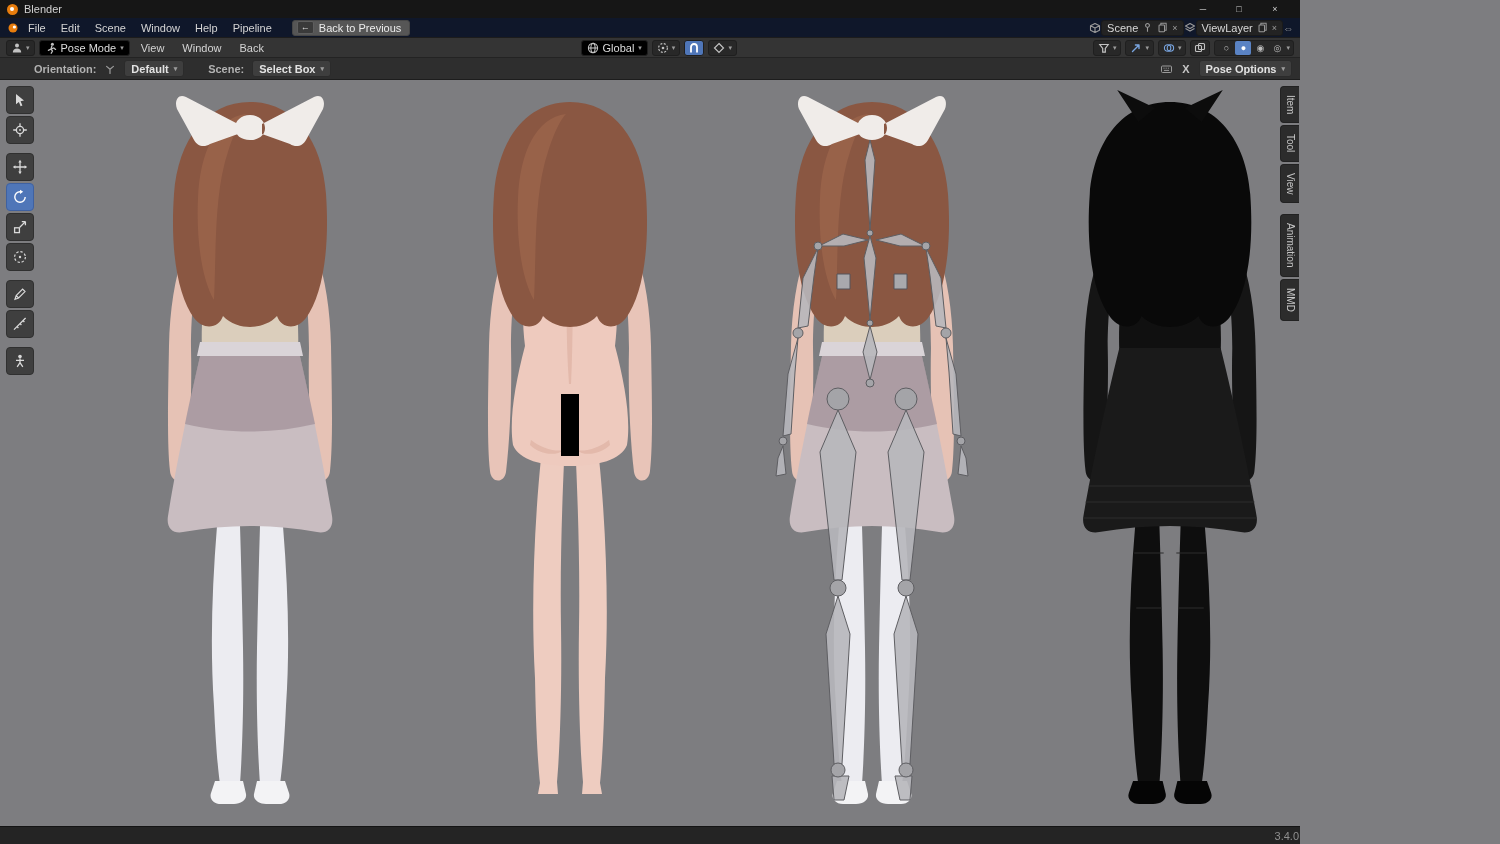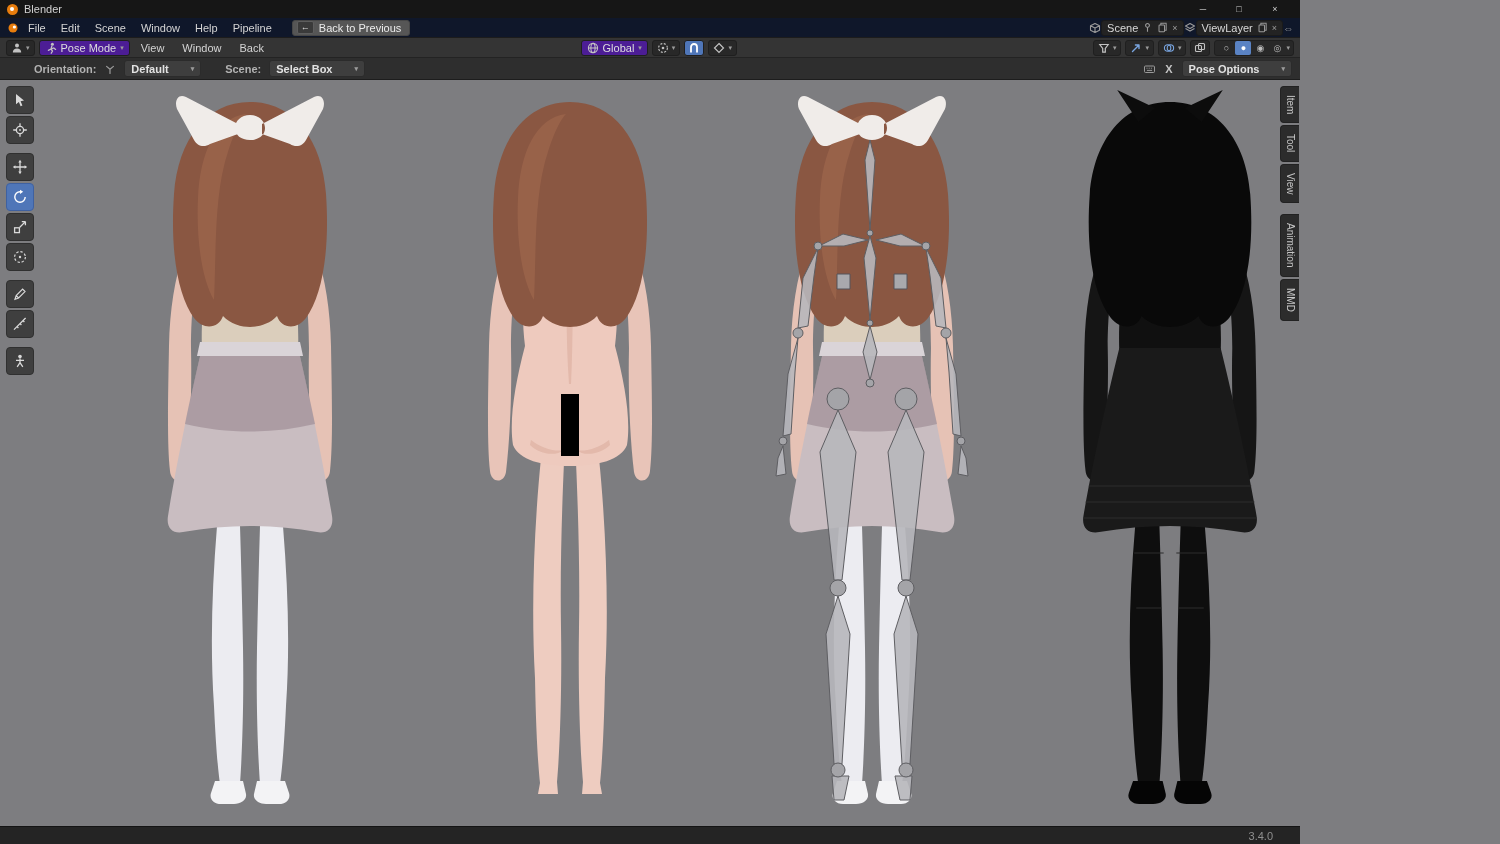--- a/index.html
+++ b/index.html
@@ -32,21 +32,21 @@
     border:1px solid #1a1a1a; border-radius:3px; padding:1px 5px; height:16px;
     color:#d9d9d9; }
   .sel .mini-x { color:#9d9d9d; font-size:9px; }
   .ic { color:#c2c2c2; display:block; }
   .ic.dim { color:#9a9a9a; }
 
   
   .vheader { height:20px; background:#343434; border-bottom:1px solid #232323;
     display:flex; align-items:center; padding:0 6px; flex:0 0 20px; }
   .hgrp { display:flex; align-items:center; gap:4px; }
-  .dd { display:flex; align-items:center; gap:4px; background:#4c1d95;
+  .dd { display:flex; align-items:center; gap:4px; background:#000000;
     border:1px solid #1f1f1f; border-radius:3px; padding:1px 5px; height:16px;
     color:#dddddd; }
   .chev { font-size:7px; color:#9c9c9c; line-height:1; }
   .hmenu { padding:2px 7px; border-radius:3px; color:#d4d4d4; }
   .flexspacer { flex:1 1 0; }
   .flexspacer.big { flex:1.15 1 0; }
   .icon-dd { display:flex; align-items:center; gap:3px; background:#282828;
     border:1px solid #1f1f1f; border-radius:3px; padding:1px 4px; height:16px; }
   .icon-btn { display:flex; align-items:center; justify-content:center;
     background:#282828; border:1px solid #1f1f1f; border-radius:3px;
@@ -56,21 +56,21 @@
     border:1px solid #1f1f1f; border-radius:3px; height:16px; padding:0 3px; gap:1px; }
   .shade { width:16px; text-align:center; font-size:9px; color:#bdbdbd;
     border-radius:2px; line-height:14px; }
   .shade.active { background:#5a83c4; color:#ffffff; }
   .blue { color:#79a5e0; }
 
   
   .tsettings { height:22px; background:#2e2e2e; border-bottom:1px solid #1d1d1d;
     display:flex; align-items:center; padding:0 8px 0 34px; gap:8px; flex:0 0 22px;font-weight:bold; }
   .tlabel { color:#b2b2b2; }
-  .dd2 { display:flex; align-items:center; gap:22px; background:#3e3e3e;
+  .dd2 { display:flex; align-items:center; gap:5px; background:#3e3e3e;
     border:1px solid #2b2b2b; border-radius:3px; padding:1px 6px; height:17px;
     color:#e2e2e2; }
   .ts-right { margin-left:auto; display:flex; align-items:center; gap:9px; }
 
   
   .viewport { position:relative; flex:1 1 auto; background:#7d7d80; overflow:hidden; }
   .model { position:absolute; top:8px; }
 
   
   .toolshelf { position:absolute; left:6px; top:6px; display:flex;
@@ -91,21 +91,21 @@
   
   .side-tabs { position:absolute; right:1px; top:6px; display:flex;
     flex-direction:column; gap:2px; align-items:flex-end; }
   .vtab { writing-mode:vertical-rl; background:#2c2c2c; color:#c6c6c6;
     font-size:10px; padding:8px 2px; border:1px solid #222222; border-right:none;
     border-radius:4px 0 0 4px; line-height:14px; }
   .vtab.gap { margin-top:9px; }
 
   
   .statusbar { height:18px; background:#242424; border-top:1px solid #141414;
-    display:flex; align-items:center; justify-content:flex-end; padding:0 27px;
+    display:flex; align-items:center; justify-content:flex-end; padding:0 1px;
     color:#8f8f8f; flex:0 0 18px; }
 </style>
 </head>
 <body>
 
 <svg width="0" height="0" style="position:absolute" aria-hidden="true">
   <defs>
 
     <g id="ic-person">
         <circle cx="6" cy="3.6" r="2" fill="currentColor"></circle>

